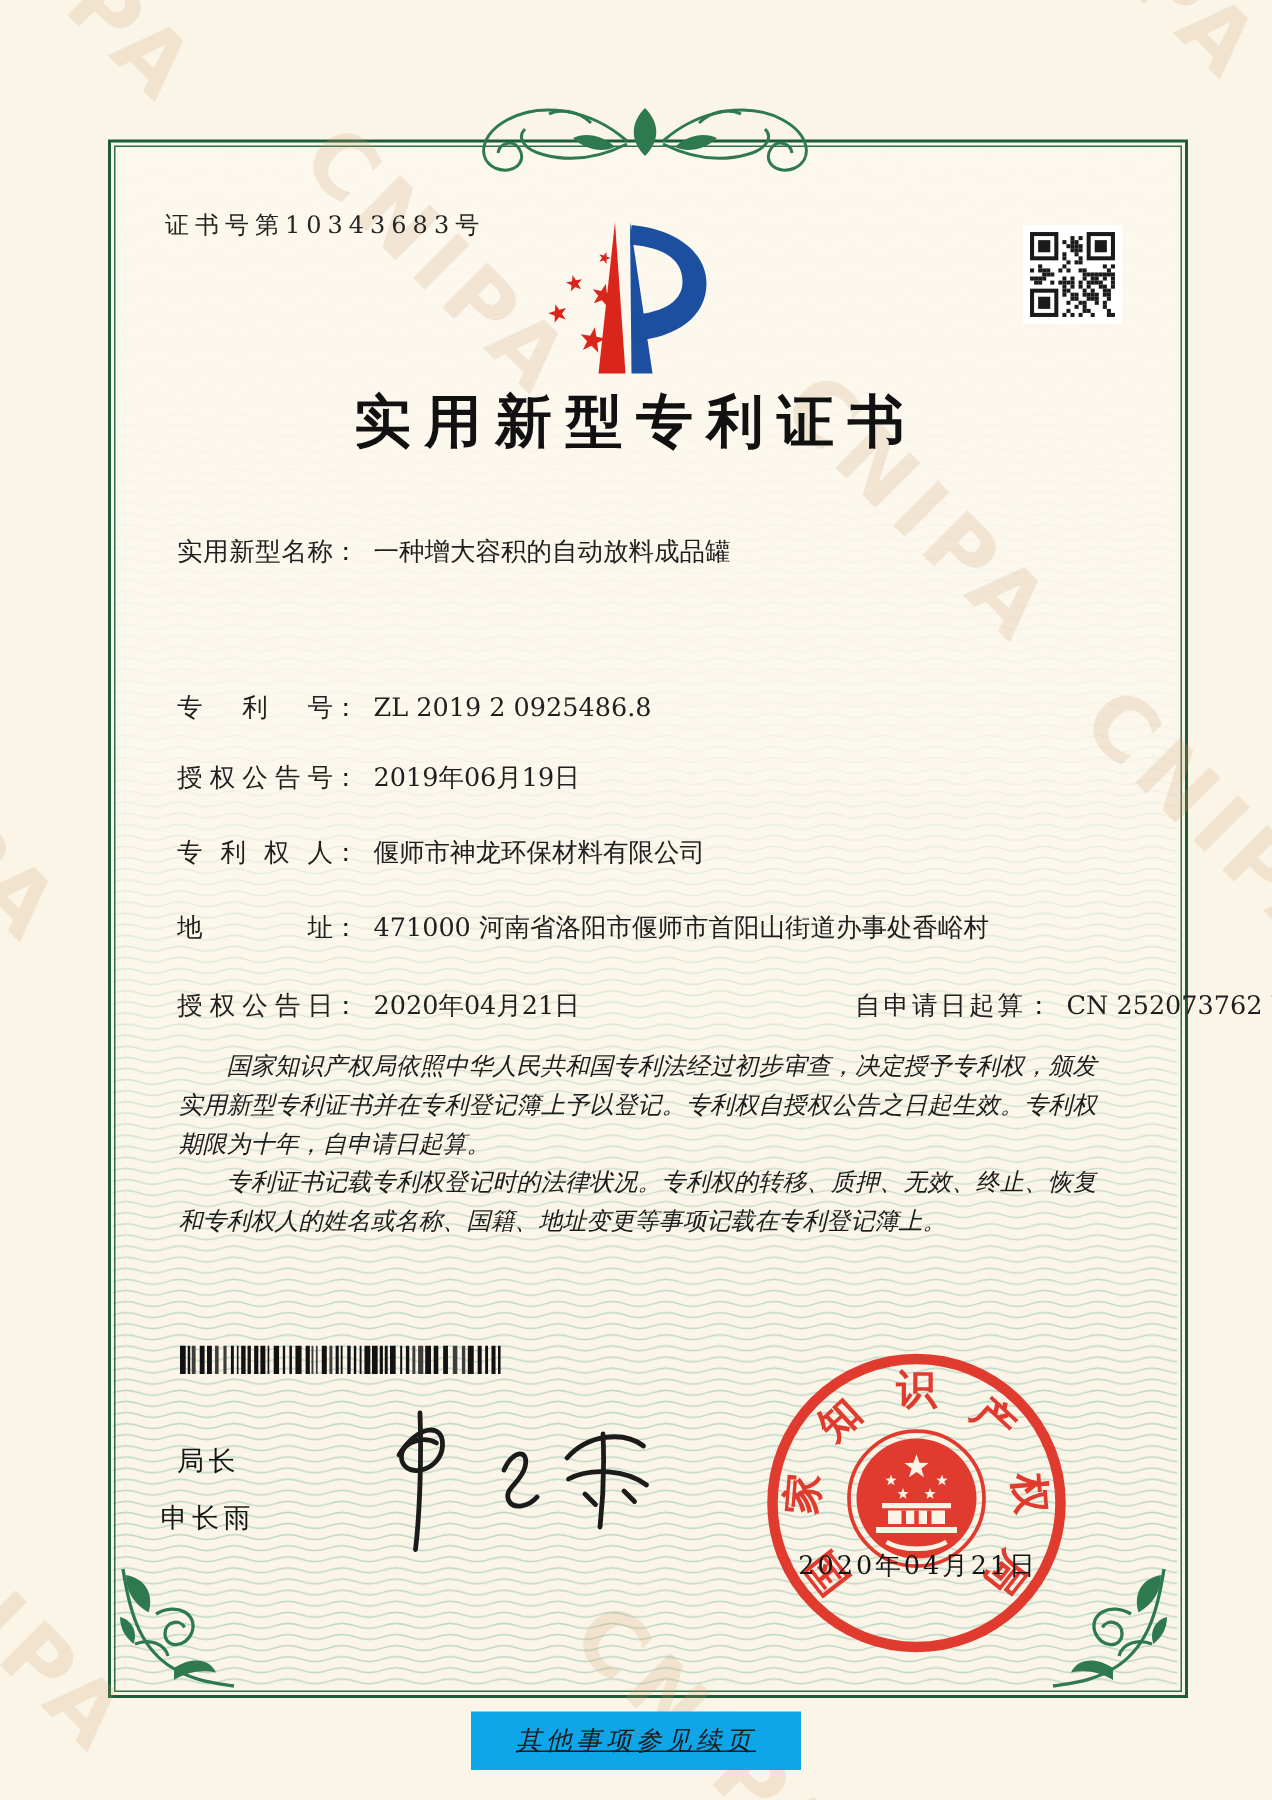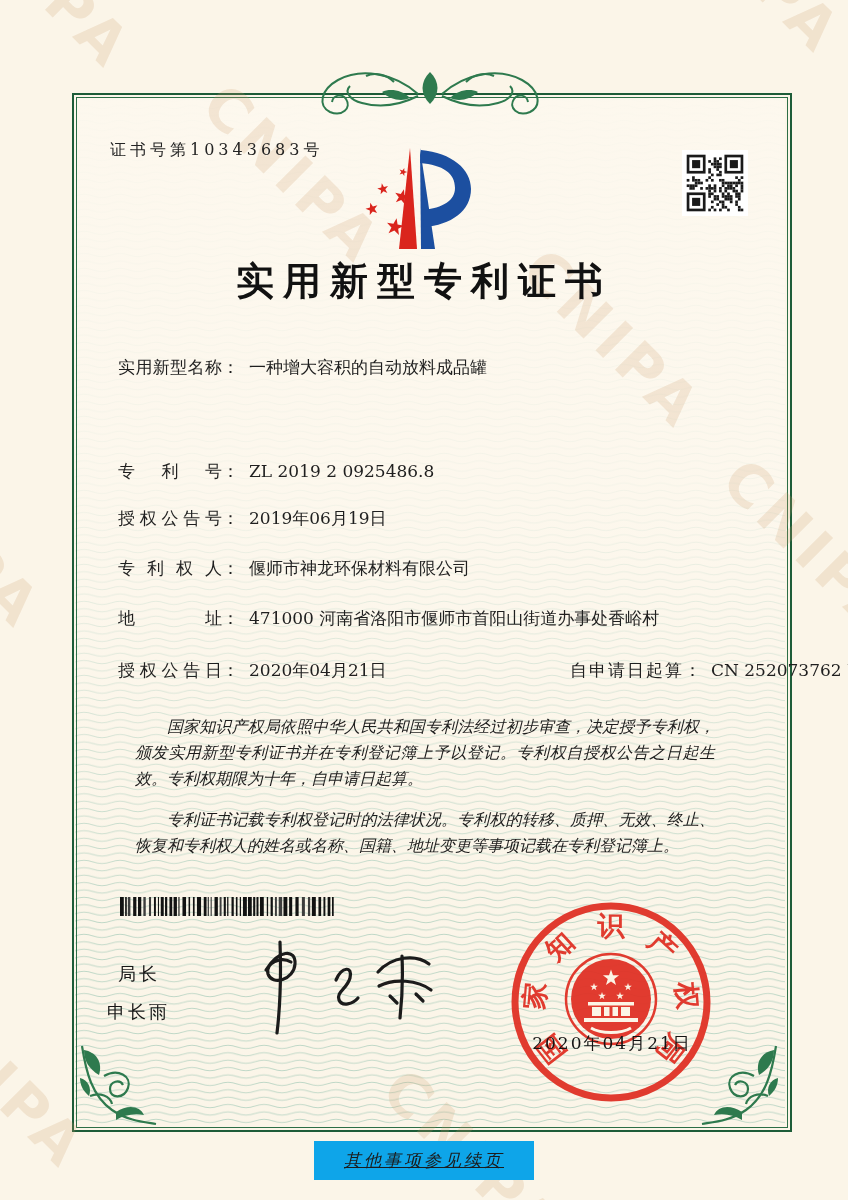--- a/index.html
+++ b/index.html
@@ -31,21 +31,21 @@
   .title{position:absolute;left:0;top:256px;width:848px;text-align:center;
          font-size:38px;font-weight:700;letter-spacing:9px;color:#111;}
 
   .field-row{position:absolute;left:118px;font-size:17px;color:#1f1f1f;white-space:nowrap;}
   .field-label{display:inline-block;width:104px;text-align:justify;text-align-last:justify;}
   .field-value{margin-left:10px;}
   .grant-right{position:absolute;left:452px;top:0;white-space:nowrap;}
 
   .paras{position:absolute;left:119px;top:698px;width:612px;font-size:16px;line-height:25.8px;
          color:#1c1c1c;text-align:justify;font-style:italic;}
-  .paras p{margin:16px;text-indent:2em;}
+  .paras p{margin:0;text-indent:2em;}
 
   .barcode{position:absolute;left:120px;top:897px;}
 
   .comm-title{position:absolute;left:118px;top:962px;font-size:18px;letter-spacing:3px;color:#161616;
               font-family:"DejaVu Sans","Liberation Sans",sans-serif;}
   .comm-name{position:absolute;left:107px;top:1000px;font-size:18px;letter-spacing:3px;color:#161616;
               font-family:"DejaVu Sans","Liberation Sans",sans-serif;}
   .signature{position:absolute;left:232px;top:936px;}
 
   .seal{position:absolute;left:508px;top:899px;z-index:3;opacity:0.95;}

